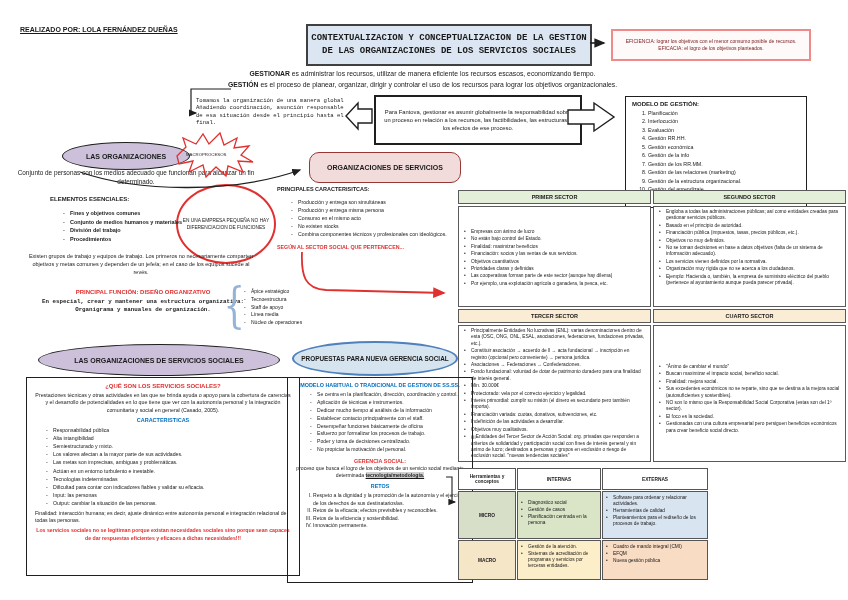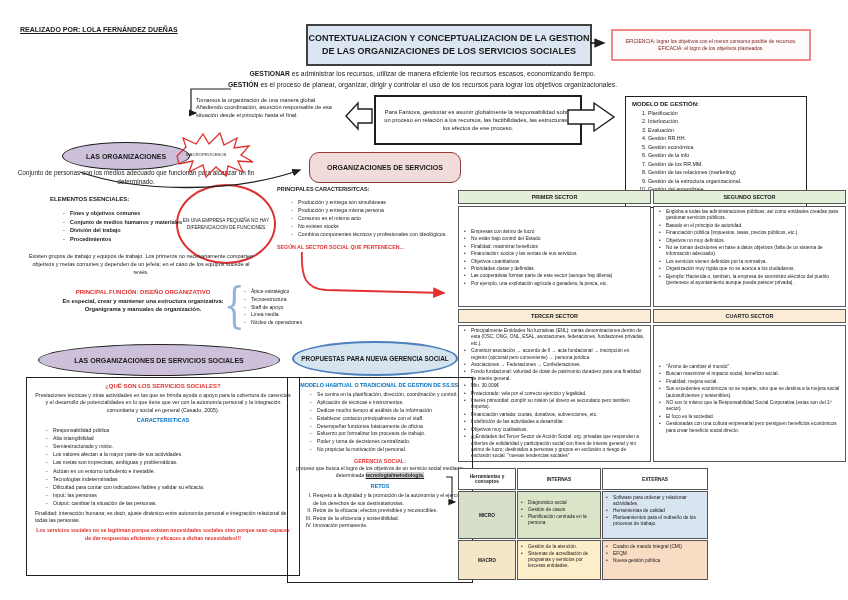--- a/index.html
+++ b/index.html
@@ -1,20 +1,20 @@
 <!DOCTYPE html>
 <html><head>
 <meta charset="utf-8">
 <style>
   html,body { margin:0; padding:0; background:#fff; }
   #page { position:relative; width:848px; height:600px; background:#ffffff;
           font-family:"Liberation Sans", sans-serif; color:#1a1a1a; overflow:hidden; }
   .abs { position:absolute; }
   .ctr { display:flex; align-items:center; justify-content:center; text-align:center; }
-  .pre { white-space:pre-line; }
+  .pre { white-space:pre-line;font-family:Liberation Mono, monospace; }
   .b { font-weight:bold; }
 
   
   #author { left:20px; top:26px; font-size:7px; font-weight:bold; text-decoration:underline; }
   #title-box { left:306px; top:24px; width:282px; height:38px; background:#dce6f2;
                border:2px solid #404040; font-size:9px; font-weight:bold; line-height:1.4; }
   #eff-box { left:611px; top:29px; width:196px; height:28px; border:2px solid #f08a8a;
              background:#fffafa; color:#7b2020; font-size:5px; line-height:1.5; flex-direction:column; }
 
   

